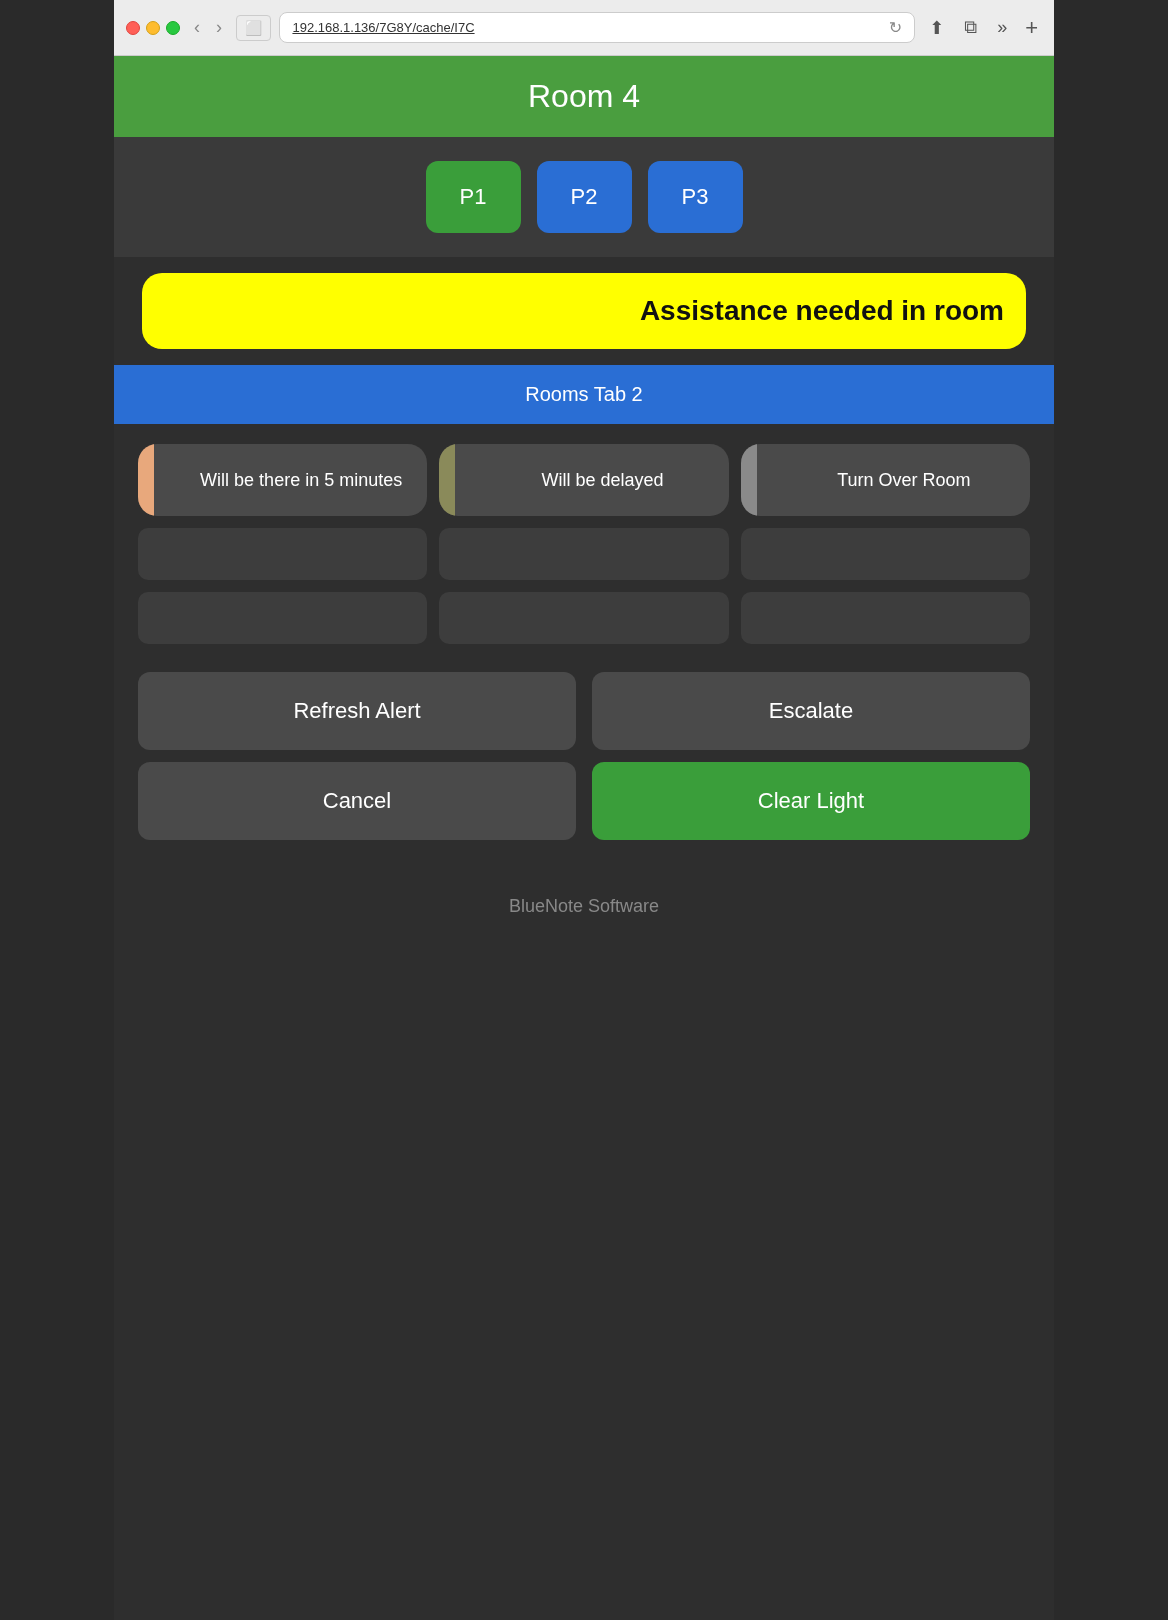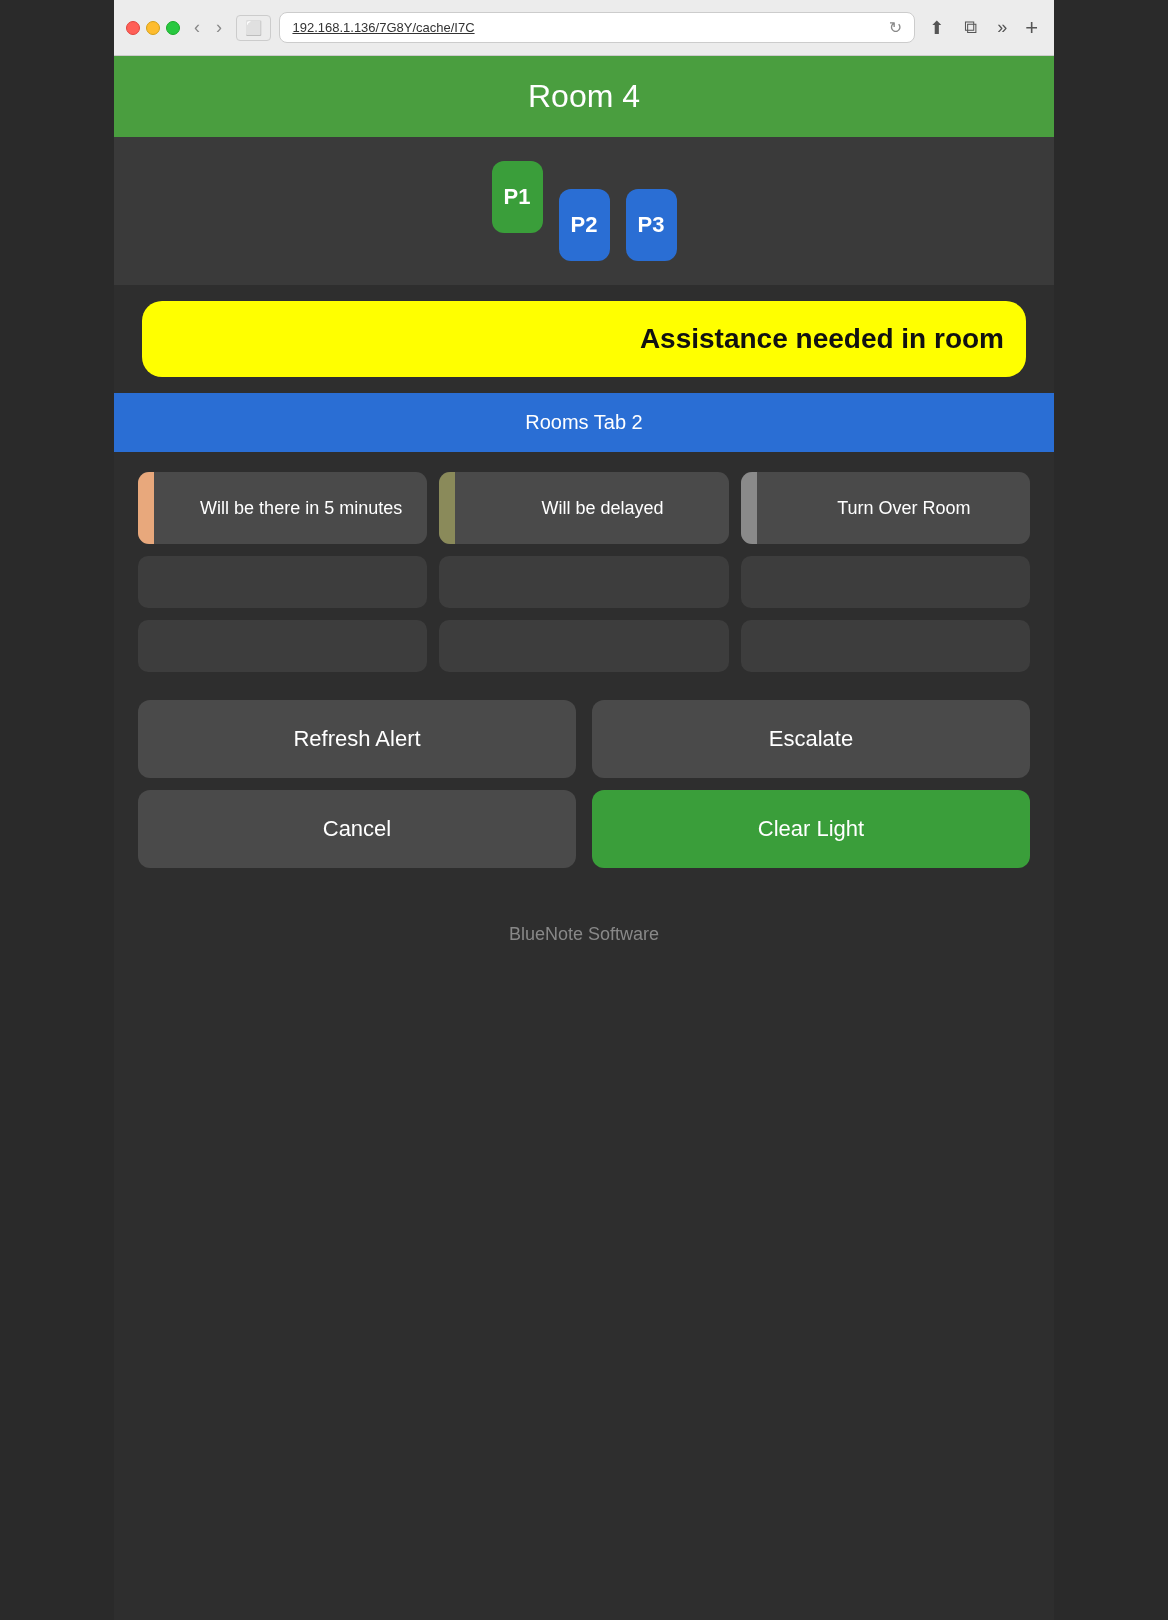--- a/index.html
+++ b/index.html
@@ -136,32 +136,32 @@
     
     .patient-section {
       background: #3a3a3a;
       padding: 24px;
       display: flex;
       justify-content: center;
       gap: 16px;
     }
 
     .patient-btn {
-      width: 51px;
+      width: 95px;
       height: 72px;
       border-radius: 12px;
       border: none;
       font-size: 22px;
-      font-weight: 700;
+      font-weight: 400;
       color: white;
       cursor: pointer;
     }
 
     .patient-btn-active { background: #3a9e3a; }
-    .patient-btn-blue { background: #2a6ed4; margin-top: 28px; }
+    .patient-btn-blue { background: #2a6ed4; }
 
     
     .alert-banner {
       background: yellow;
       margin: 16px 28px;
       border-radius: 20px;
       padding: 22px;
       text-align: right;
     }
 
@@ -197,21 +197,21 @@
     .response-grid {
       padding: 20px 24px;
       display: grid;
       grid-template-columns: 1fr 1fr 1fr;
       gap: 12px;
     }
 
     .response-btn {
       background: #4a4a4a;
       border: none;
-      border-radius: 11px;
+      border-radius: 19px;
       color: white;
       font-size: 18px;
       cursor: pointer;
       padding: 0;
       overflow: hidden;
       display: flex;
       align-items: stretch;
       min-height: 72px;
       gap: 21px;
     }

